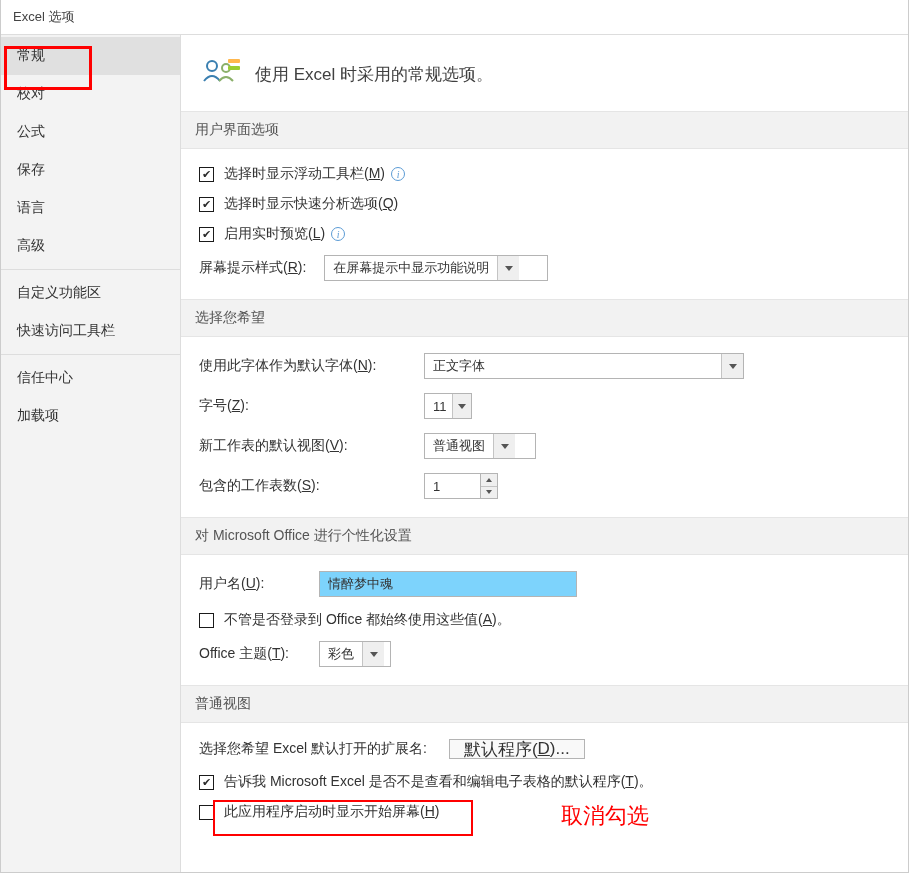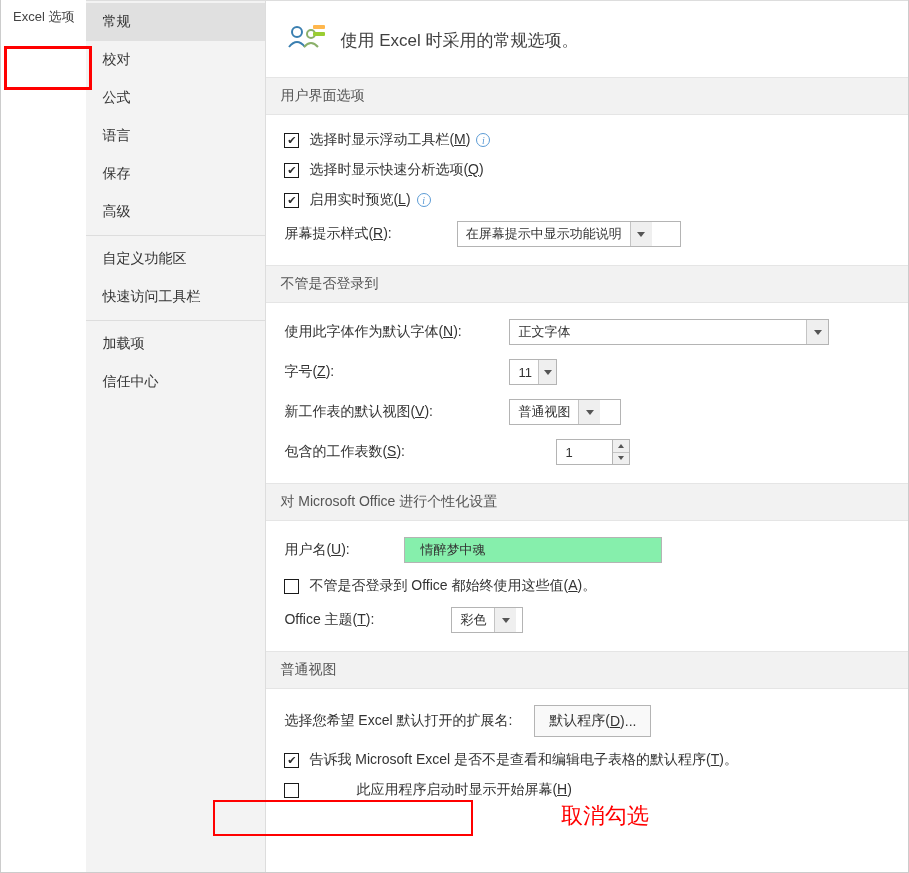--- a/index.html
+++ b/index.html
@@ -8,21 +8,21 @@
       font-family: "Microsoft YaHei", "Segoe UI", Tahoma, sans-serif;
       font-size: 13px;
       background: #fff;
       color: #333;
       width: 909px;
       height: 873px;
       overflow: hidden;
     }
     .window {
       display: flex;
-      flex-direction: row;
+      flex-direction: column;
       height: 100%;
       border: 1px solid #ccc;
       border-top: none;
     }
     .titlebar {
       padding: 8px 12px;
       font-size: 13px;
       color: #444;
     }
     .body {
@@ -84,21 +84,21 @@
     .section-body {
       padding: 16px 18px 18px 18px;
     }
     .row {
       display: flex;
       align-items: center;
       margin-bottom: 14px;
       font-size: 14px;
       color: #333;
     }
-    .row:last-child { margin-bottom: 0; gap: 47px; }
+    .row:last-child { margin-bottom: 0; }
     .ck-row { margin-bottom: 12px; }
     .ck {
       width: 15px;
       height: 15px;
       border: 1px solid #1a1a1a;
       display: inline-flex;
       align-items: center;
       justify-content: center;
       margin-right: 10px;
       flex-shrink: 0;
@@ -153,23 +153,23 @@
     }
     .chev-down {
       width: 0; height: 0;
       border-left: 4px solid transparent;
       border-right: 4px solid transparent;
       border-top: 5px solid #555;
     }
     .text-input {
       border: 1px solid #b4b4b4;
       height: 26px;
-      padding: 0 15px;
+      padding: 0 8px;
       font-size: 13px;
-      background: #86efac;
+      background: #7dd3fc;
       color: #333;
     }
     .spinner {
       display: inline-flex;
       align-items: stretch;
       height: 26px;
     }
     .spinner .spin-input {
       border: 1px solid #b4b4b4;
       border-right: none;
@@ -201,25 +201,25 @@
     }
     .tri-down {
       width: 0; height: 0;
       border-left: 3px solid transparent;
       border-right: 3px solid transparent;
       border-top: 4px solid #555;
     }
     .btn {
       border: 1px solid #b4b4b4;
       background: #f9f9f9;
-      height: 32px;
+      height: 20px;
       padding: 0 14px;
       display: inline-flex;
       align-items: center;
-      font-size: 14px;
+      font-size: 17px;
       cursor: pointer;
     }
     .annot-red-box-1 {
       position: absolute;
       border: 3px solid #ff0000;
       left: 3px;
       top: 46px;
       width: 88px;
       height: 44px;
       pointer-events: none;
@@ -254,29 +254,29 @@
 
 <div class="window" style="position:relative;">
   <div class="titlebar">Excel 选项</div>
 
   <div class="body">
 
     <div class="sidebar">
       <div class="sidebar-item selected">常规</div>
       <div class="sidebar-item">校对</div>
       <div class="sidebar-item">公式</div>
+      <div class="sidebar-item">保存</div>
       <div class="sidebar-item">语言</div>
-      <div class="sidebar-item">保存</div>
       <div class="sidebar-item">高级</div>
       <div class="sidebar-divider"></div>
       <div class="sidebar-item">自定义功能区</div>
       <div class="sidebar-item">快速访问工具栏</div>
       <div class="sidebar-divider"></div>
+      <div class="sidebar-item">信任中心</div>
       <div class="sidebar-item">加载项</div>
-      <div class="sidebar-item">信任中心</div>
     </div>
 
     <div class="main">
       <div class="header-row">
         <span class="header-icon">
           <svg width="40" height="34" viewBox="0 0 40 34">
             <circle cx="11" cy="9" r="5" fill="none" stroke="#3a7fb0" stroke-width="2"></circle>
             <path d="M3 24 q8 -10 16 0" fill="none" stroke="#3a7fb0" stroke-width="2"></path>
             <circle cx="25" cy="11" r="4" fill="none" stroke="#8bb06a" stroke-width="2"></circle>
             <path d="M18 24 q7 -8 14 0" fill="none" stroke="#8bb06a" stroke-width="2"></path>
@@ -310,21 +310,21 @@
               <span class="sel-text">在屏幕提示中显示功能说明</span>
               <span class="sel-arrow">
                   <span class="chev-down"></span>
                 </span>
             </span>
           </div>
         </div>
       </div>
 
       <div class="section">
-        <div class="section-heading">不管是否登录到</div>
+        <div class="section-heading">选择您希望</div>
         <div class="section-body">
           <div class="row">
             <span class="form-label w2"><span>使用此字体作为默认字体(</span><u>N</u><span>):</span></span>
             <span class="select sel-w2">
               <span class="sel-text" style="flex:1;">正文字体</span>
               <span class="sel-arrow">
                   <span class="chev-down"></span>
                 </span>
             </span>
           </div>

